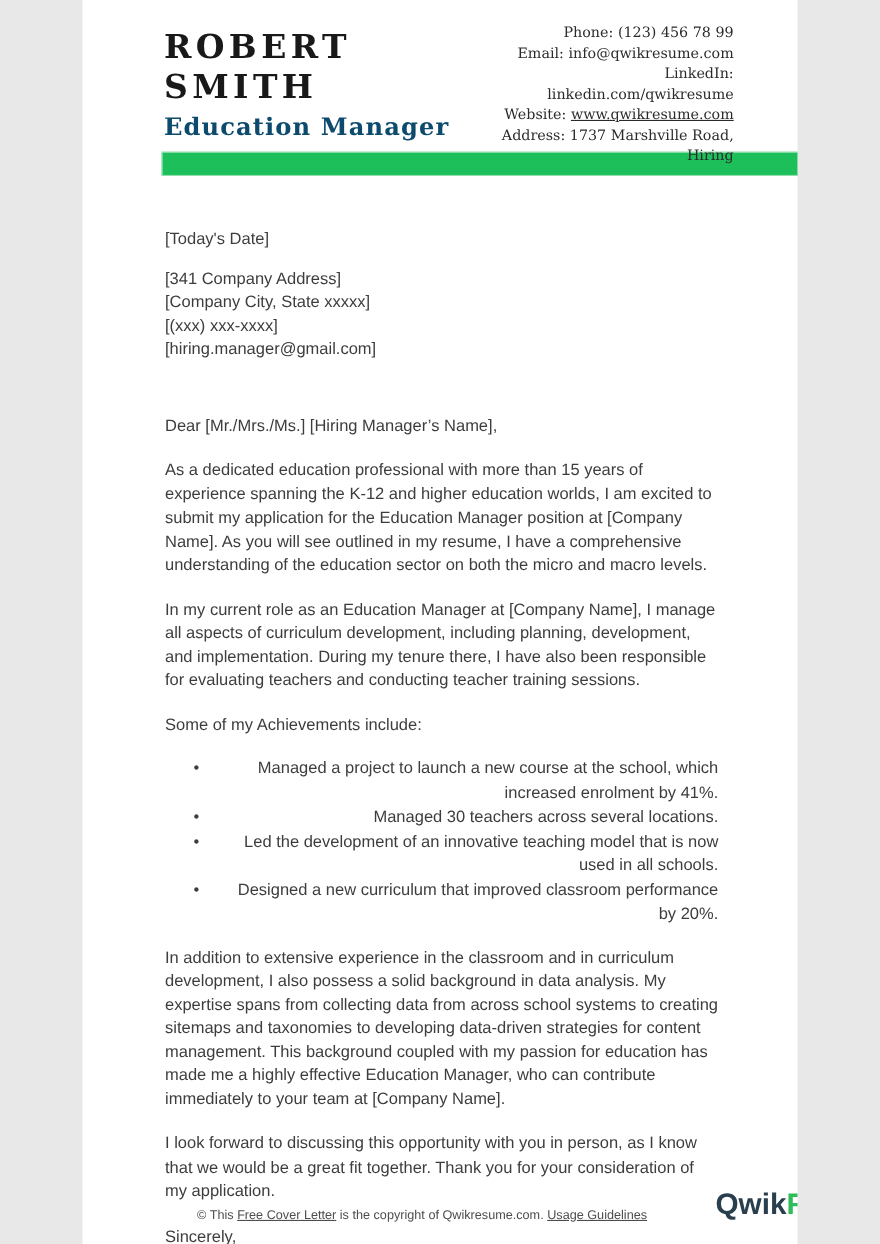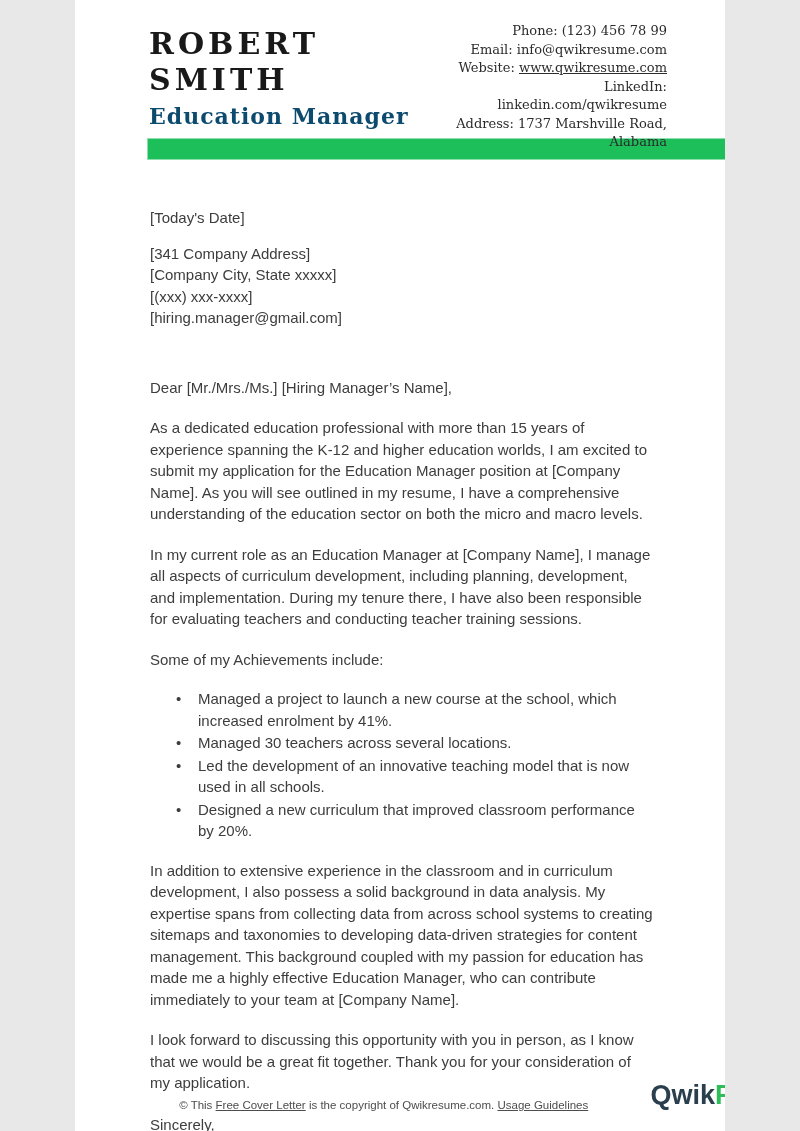--- a/index.html
+++ b/index.html
@@ -65,20 +65,21 @@
   }
   .date-line { margin-bottom: 14px; }
   .recipient-block { margin-bottom: 41px; }
   .salutation { margin-bottom: 19px; margin-top: 48px; }
   .para { margin-bottom: 19px; }
   .achievements-intro { margin-bottom: 18px; }
   .achievements {
     margin: 0 0 18px 0;
     padding-left: 48px;
     list-style: none;
+    text-align: right;
   }
   .achievements li {
     position: relative;
     padding-left: 0;
     margin-bottom: 1px;
   }
   .achievements li::before {
     content: "•";
     position: absolute;
     left: -22px;
@@ -132,33 +133,33 @@
     <div class="contact">
       <div>
         <span>Phone:</span>
         <span>(123) 456 78 99</span>
       </div>
       <div>
         <span>Email:</span>
         <span>info@qwikresume.com</span>
       </div>
       <div>
+        <span>LinkedIn:</span>
+        <span>linkedin.com/qwikresume</span>
+      </div>
+      <div>
         <span>Website:</span>
         <span class="underline">www.qwikresume.com</span>
       </div>
       <div>
-        <span>LinkedIn:</span>
-        <span>linkedin.com/qwikresume</span>
-      </div>
-      <div>
         <span>Address:</span>
         <span>1737 Marshville Road,</span>
       </div>
       <div>
-        <span>Alabama</span>
+        <span>Hiring</span>
       </div>
     </div>
   </div>
 
   <div class="divider-bar"></div>
 
   <div class="letter">
     <p class="date-line">[Today's Date]</p>
 
     <div class="recipient-block">

